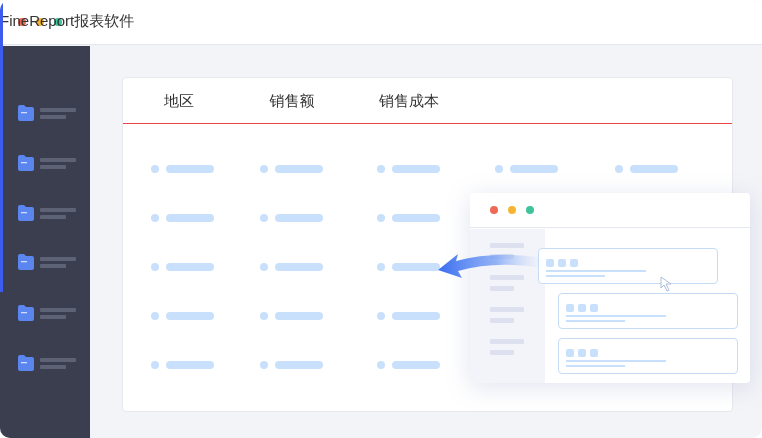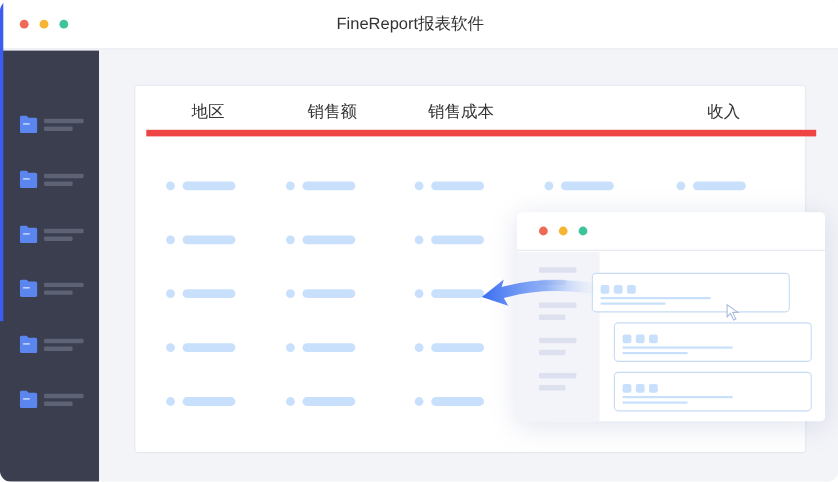--- a/index.html
+++ b/index.html
@@ -13,39 +13,39 @@
     .accent-edge {
       position: absolute; left: 0; top: 0; width: 3px; height: 292px;
       background: #3c5cf0; z-index: 5;
     }
     .titlebar {
       position: absolute; left: 0; top: 0; width: 762px; height: 45px;
       background: #ffffff; border-bottom: 1px solid #e4e6ee;
     }
     .dot { position: absolute; top: 18px; width: 8px; height: 8px; border-radius: 50%; }
     .title {
-      position: absolute; left: 0; right: 16px; top: 12px; text-align: center;
+      position: absolute; left: 0; right: 16px; top: 12px; text-align: left;
       font-size: 15px; color: #333333;
     }
 
     .sidebar {
       position: absolute; left: 0; top: 46px; width: 90px; height: 392px;
       background: #3a3e4f;
     }
     .side-item { position: absolute; left: 18px; width: 60px; height: 20px; }
     .folder { position: absolute; left: 0; top: 0; width: 16px; height: 16px; }
     .side-line { position: absolute; left: 22px; height: 4px; background: #5d6275; border-radius: 1px; }
 
     .card {
       position: absolute; left: 122px; top: 77px; width: 611px; height: 335px;
       background: #ffffff; border: 1px solid #e6e8ee; border-radius: 4px;
     }
     .thead {
-      position: absolute; left: 10px; top: 0; width: 100%; height: 46px;
-      border-bottom: 6px solid #ef4444;
+      position: absolute; left: 0; top: 0; width: 100%; height: 46px;
+      border-bottom: 1px solid #ef4444;
     }
     .th {
       position: absolute; top: 14px; font-size: 15px; color: #333333; text-align: center; width: 100px;
     }
     .cell-dot { position: absolute; width: 8px; height: 8px; border-radius: 50%; background: #c8e0fb; }
     .cell-bar { position: absolute; width: 48px; height: 8px; border-radius: 4px; background: #c8e0fb; }
 
     .mini {
       position: absolute; left: 470px; top: 193px; width: 280px; height: 190px;
       background: #ffffff; border-radius: 4px;
@@ -127,21 +127,20 @@
       <span class="side-line" style="top:3px;width:36px"></span>
       <span class="side-line" style="top:10px;width:26px"></span>
     </div>
   </div>
 
   <div class="card">
     <div class="thead">
       <div class="th" style="left:6px">地区</div>
       <div class="th" style="left:119px">销售额</div>
       <div class="th" style="left:236px">销售成本</div>
-      <div class="th" style="left:475px">收入</div>
     </div>
     <div id="rows">
         <div>
           <span class="cell-dot" style="left: 28px; top: 87px;"></span>
           <span class="cell-bar" style="left: 43px; top: 87px;"></span>
           <span class="cell-dot" style="left: 137px; top: 87px;"></span>
           <span class="cell-bar" style="left: 152px; top: 87px;"></span>
           <span class="cell-dot" style="left: 254px; top: 87px;"></span>
           <span class="cell-bar" style="left: 269px; top: 87px;"></span>
           <span class="cell-dot" style="left: 372px; top: 87px;"></span>

